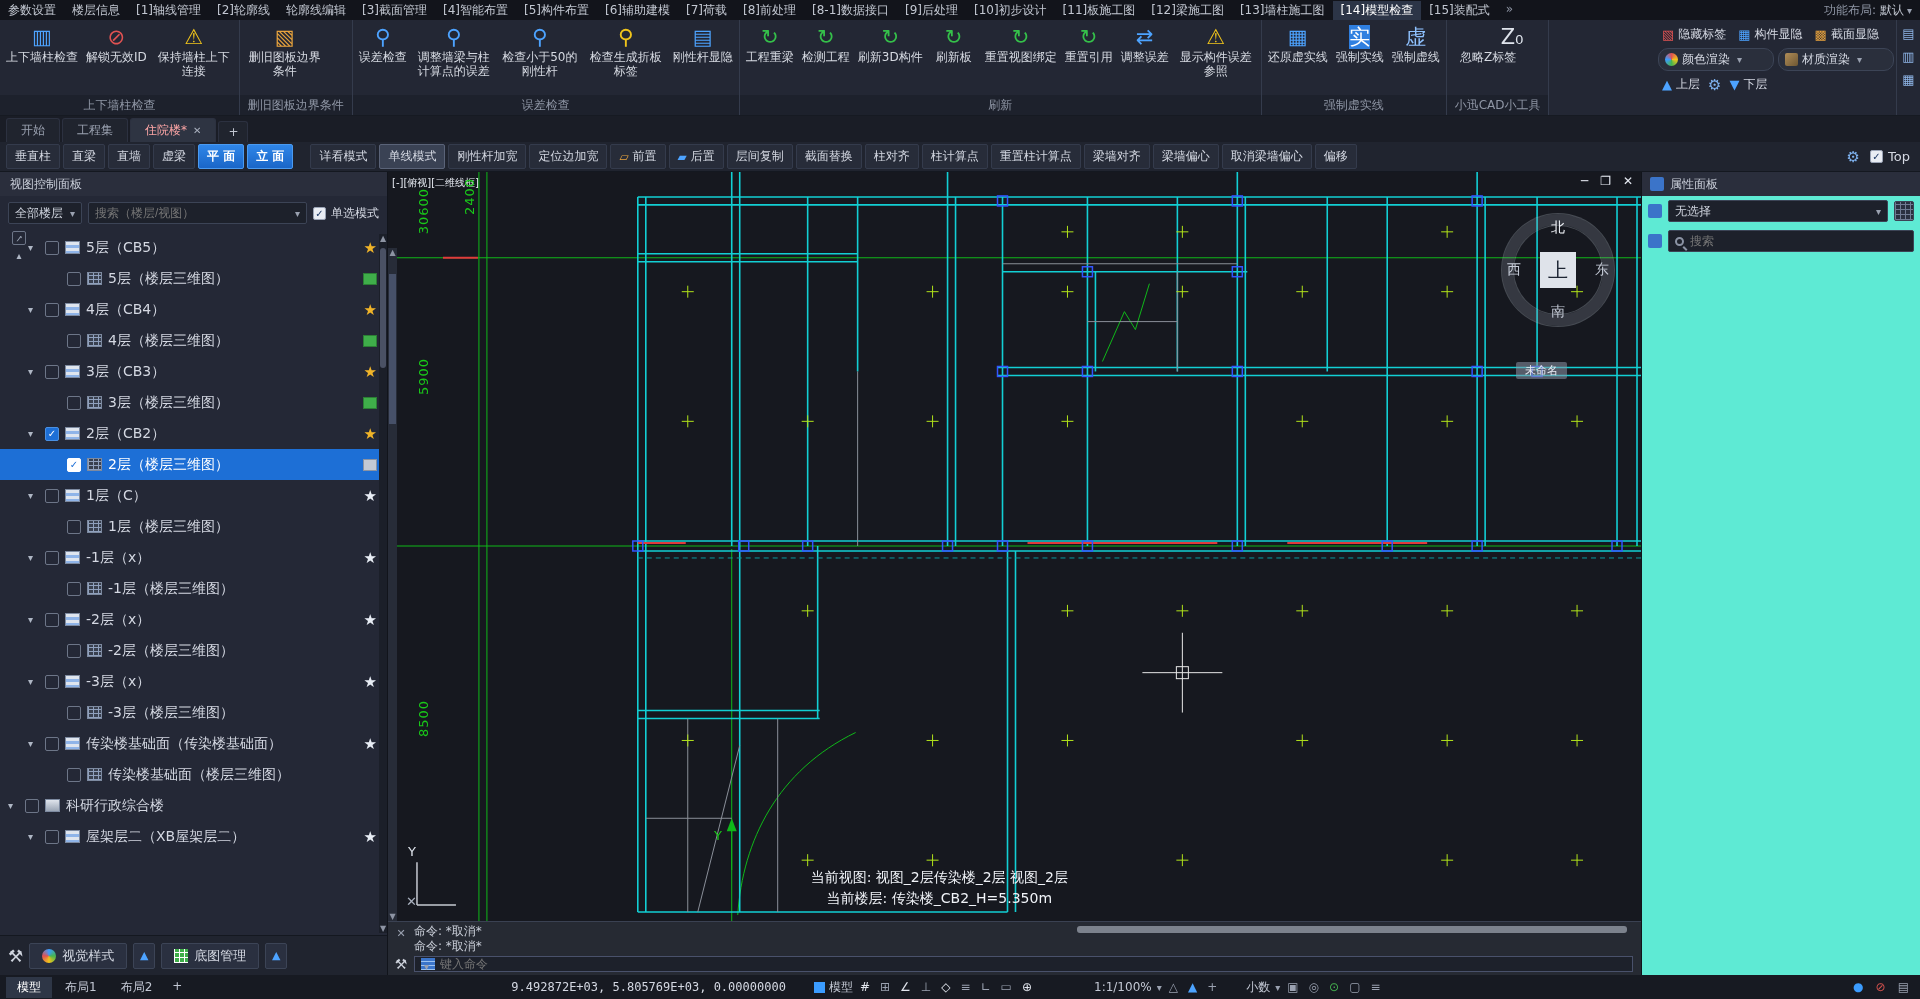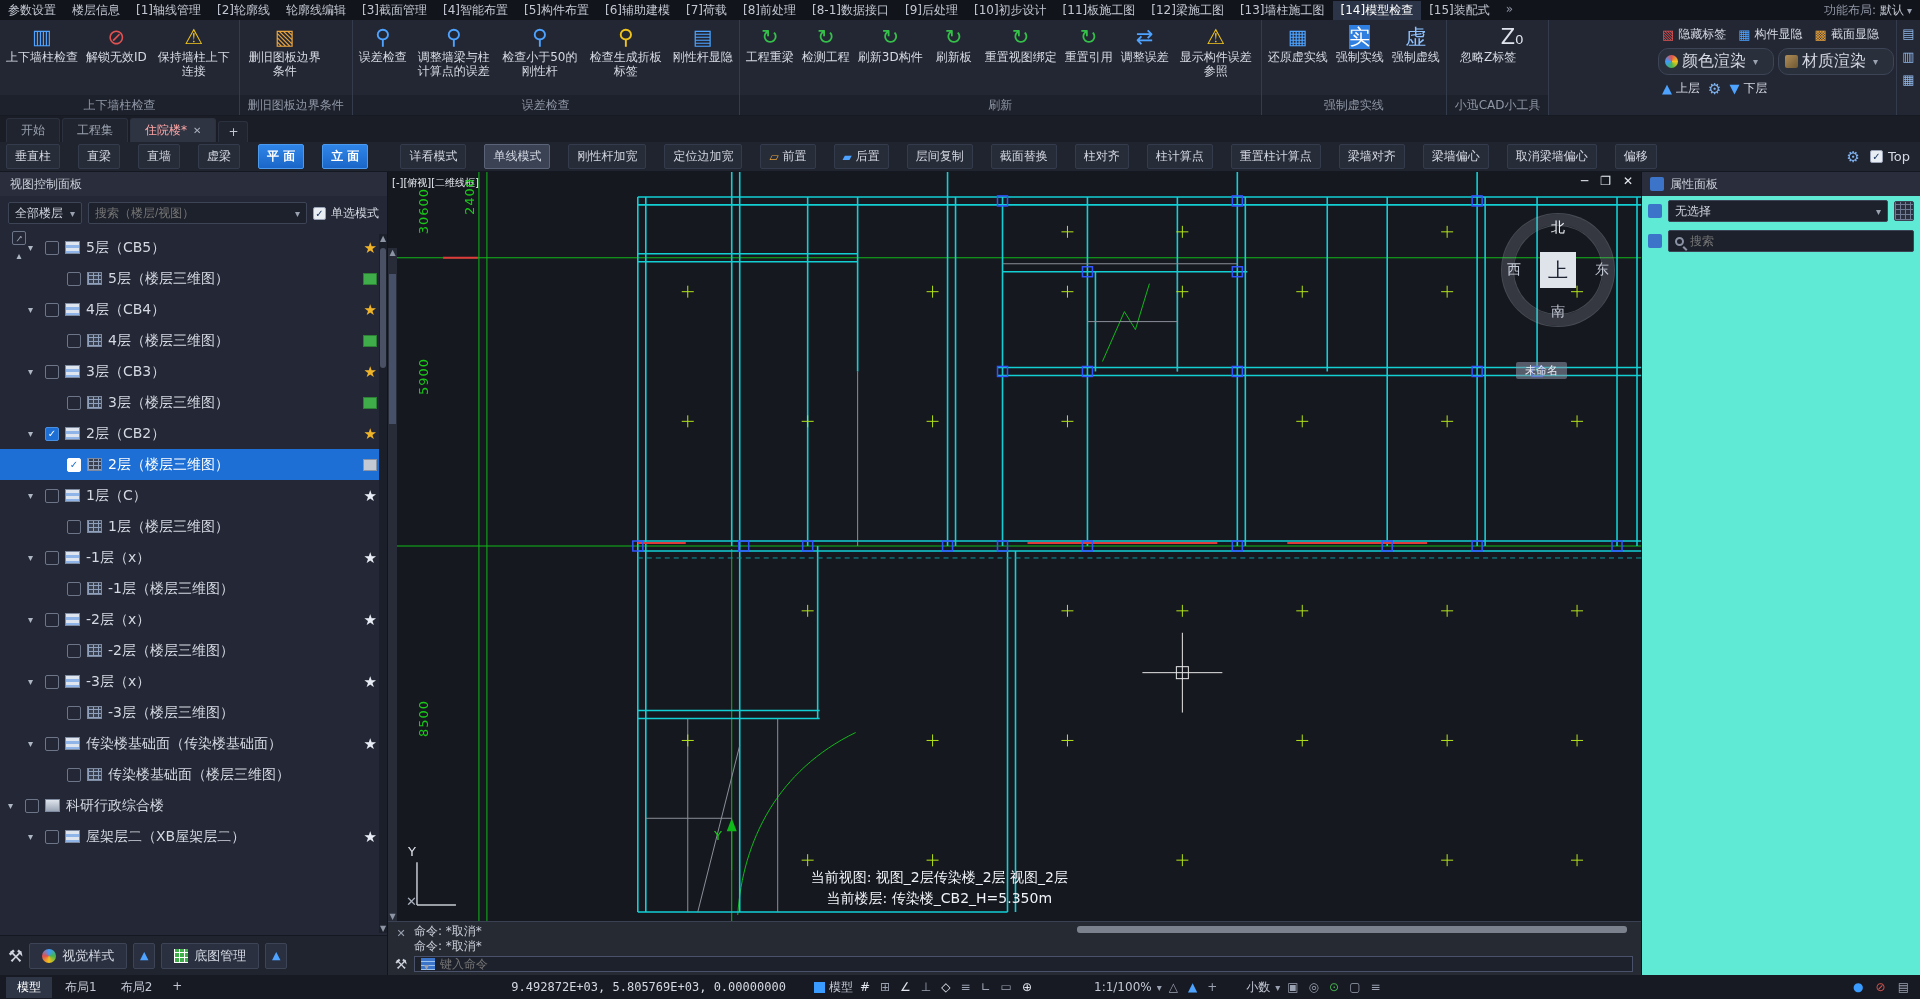--- a/index.html
+++ b/index.html
@@ -22,21 +22,21 @@
   .rgroup{display:flex;flex-direction:column;border-right:1px solid #343b4c}
   .rbtns{display:flex;flex:1;align-items:flex-start;padding:3px 2px 0 2px}
   .rbtn{min-width:54px;max-width:86px;display:flex;flex-direction:column;align-items:center;gap:2px;padding:2px 4px;border-radius:2px;cursor:default}
   .ric{font-size:21px;line-height:24px;height:24px}
   .rlbl{font-size:12px;line-height:1.15;text-align:center;color:#d6dae2;white-space:normal}
   .rcap{height:20px;background:#1d212c;color:#8f96a5;font-size:12px;display:flex;align-items:center;justify-content:center;white-space:nowrap;padding:0 8px}
   .rright{width:240px;flex:none;display:flex;flex-direction:column;padding:4px 2px;gap:3px}
   .rrow{display:flex;align-items:center;gap:4px}
   .rsm{display:flex;align-items:center;gap:4px;font-size:12px;padding:2px 4px;border-radius:2px;white-space:nowrap;cursor:default}
   .rsm .i{font-size:13px}
-  .rcombo{flex:1;display:flex;align-items:center;gap:4px;font-size:16px;background:#2a2f3c;border:1px solid #3c4456;padding:2px 6px;border-radius:10px;white-space:nowrap}
+  .rcombo{flex:1;display:flex;align-items:center;gap:4px;font-size:12px;background:#2a2f3c;border:1px solid #3c4456;padding:2px 6px;border-radius:10px;white-space:nowrap}
   .color-dot{width:13px;height:13px;border-radius:50%;background:conic-gradient(#e05252,#f0c41b,#46b450,#3b9cff,#e05252);flex:none}
   .mat-dot{width:13px;height:13px;border-radius:2px;background:linear-gradient(135deg,#b08d57,#6e5733);flex:none}
   .gear::before{content:"⚙";color:#7fb3f0;font-size:15px}
   .redge{width:24px;flex:none;display:flex;flex-direction:column;align-items:center;gap:8px;padding-top:6px;border-left:1px solid #343b4c}
   .eico{font-size:13px;color:#8fb6e8;cursor:default}
 
   
   .doctabs{height:26px;background:#1a1d26;display:flex;align-items:flex-end;padding-left:6px;gap:2px;flex:none}
   .dtab{display:flex;align-items:center;gap:6px;padding:3px 14px;font-size:12px;color:#9aa1b0;background:#20242e;border:1px solid #2c3140;border-bottom:none;border-radius:3px 3px 0 0;cursor:default}
   .dtab.active{background:#2e3442;color:#fca5a5}
@@ -388,21 +388,21 @@
           <span>住院楼*</span>
           <span class="tx"></span>
         </div>
         <div class="dtab plus">
           <span>+</span>
         </div>
       </div>
   </div>
 
   <div class="toolbar">
-    <div style="display:flex;gap:18px;align-items:center">
+    <div style="display:flex;gap:3px;align-items:center">
 
     <div class="tbtn">
           <span>垂直柱</span>
         </div>
         <div class="tbtn">
           <span>直梁</span>
         </div>
         <div class="tbtn">
           <span>直墙</span>
         </div>

